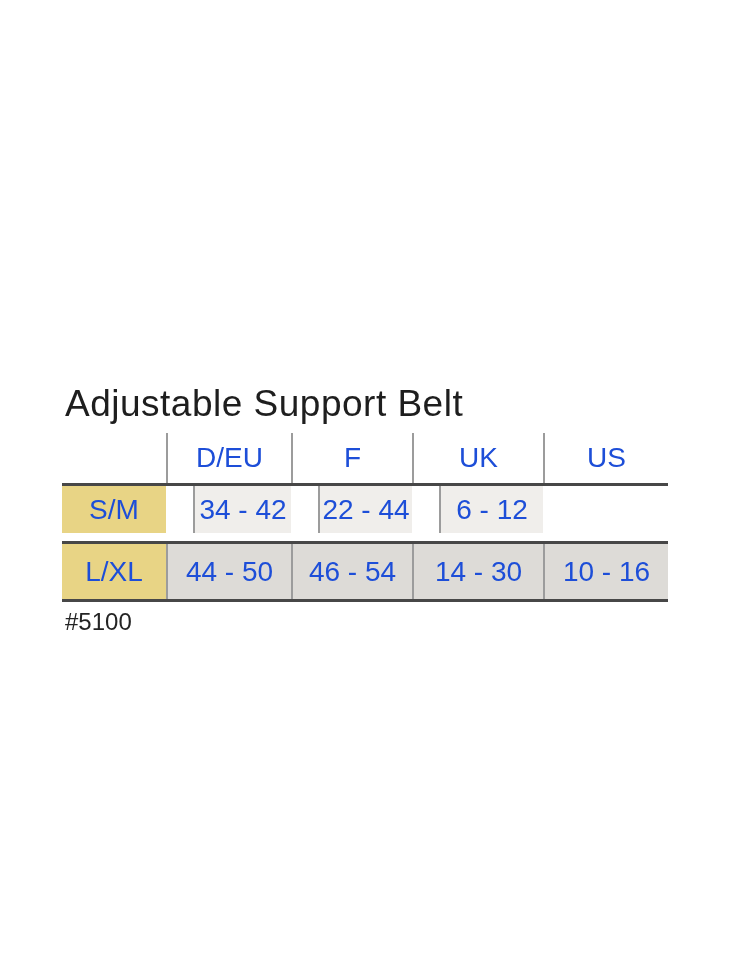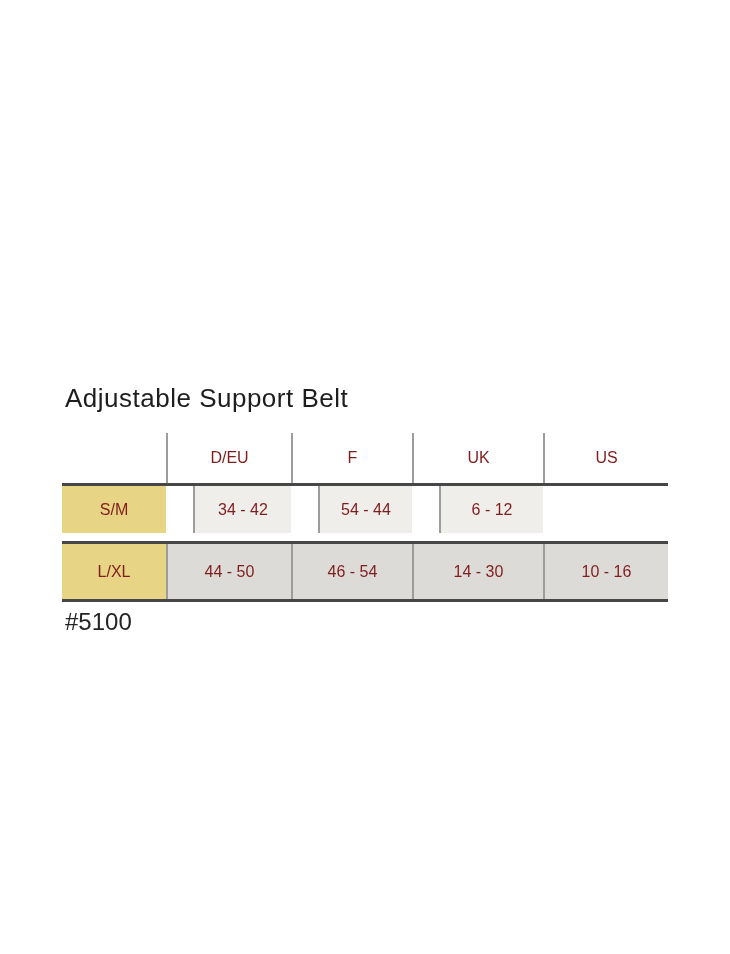--- a/index.html
+++ b/index.html
@@ -12,21 +12,21 @@
     color: #2b2b2b;
   }
   .page {
     position: absolute;
     left: 0; top: 0; width: 730px; height: 954px;
     background: #ffffff;
   }
   .title {
     position: absolute;
     left: 65px; top: 383px;
-    font-size: 26px;
+    font-size: 37px;
     font-weight: 400;
     letter-spacing: 0.5px;
     color: #1e1e1e;
     white-space: nowrap;
   }
   .size-table {
     position: absolute;
     left: 62px; top: 433px;
     width: 606px;
   }
@@ -35,22 +35,22 @@
     grid-template-columns: 104px 125px 121px 131px 125px;
     width: 606px;
   }
   .trow.header { height: 50px; }
   .trow.body-1 { height: 50px; border-top: 3px solid #474747; }
   .trow.body-2 { height: 61px; border-top: 3px solid #474747; border-bottom: 3px solid #474747; margin-top: 8px; }
   .cell {
     display: flex;
     align-items: center;
     justify-content: center;
-    font-size: 16px;
-    color: #7f1d1d;
+    font-size: 28px;
+    color: #1d4ed8;
     white-space: nowrap;
   }
   
   .trow .cell:nth-child(n+2) { border-left: 2px solid #9c9c9c; }
   .cell.label { background: #e8d485; }
   .cell.light { background: #f0eeeb; margin-left: 27px; }
   .cell.mid   { background: #dddbd7; }
   .cell.plain { background: #ffffff; }
   .product-code {
     position: absolute;
@@ -73,21 +73,21 @@
       <div class="cell"></div>
       <div class="cell">D/EU</div>
       <div class="cell">F</div>
       <div class="cell">UK</div>
       <div class="cell">US</div>
     </div>
 
     <div class="trow body-1">
       <div class="cell label">S/M</div>
       <div class="cell light">34 - 42</div>
-      <div class="cell light">54 - 44</div>
+      <div class="cell light">22 - 44</div>
       <div class="cell light">6 - 12</div>
     </div>
 
     <div class="trow body-2">
       <div class="cell label">L/XL</div>
       <div class="cell mid">44 - 50</div>
       <div class="cell mid">46 - 54</div>
       <div class="cell mid">14 - 30</div>
       <div class="cell mid">10 - 16</div>
     </div>

